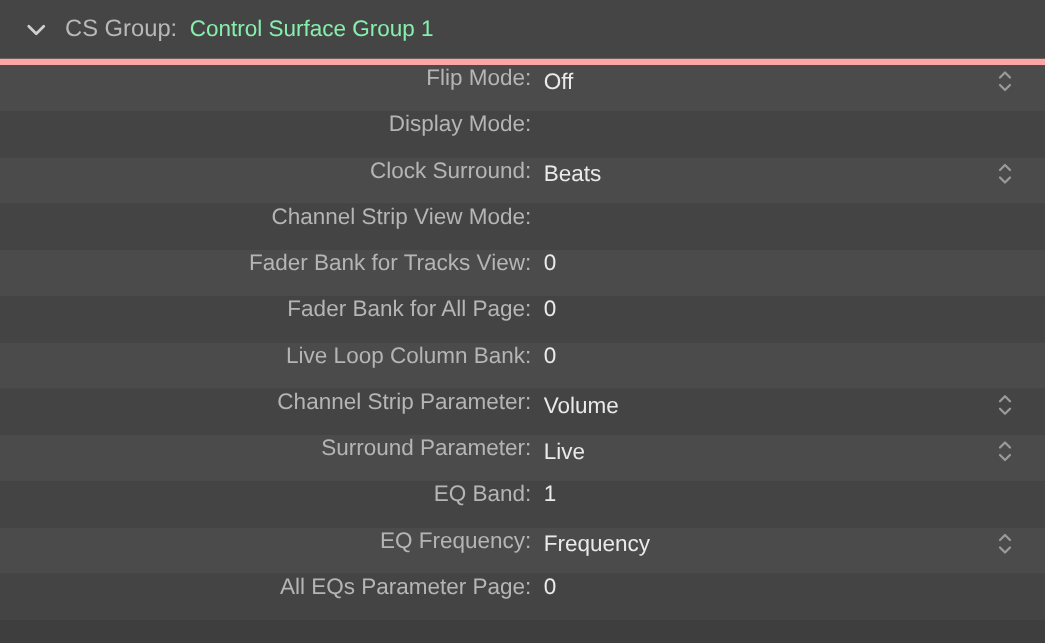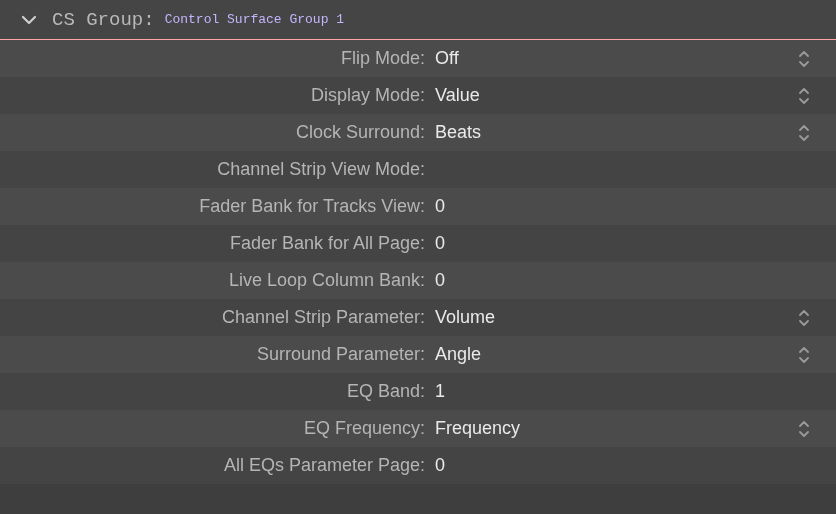--- a/index.html
+++ b/index.html
@@ -4,55 +4,54 @@
 <style>
   * { margin: 0; padding: 0; box-sizing: border-box; }
   html, body {
     width: 836px;
     height: 514px;
     font-family: -apple-system, "Helvetica Neue", Arial, sans-serif;
     background: #3e3e3e;
     overflow: hidden;
   }
   .header {
-    height: 40px;
+    height: 52px;
     background: #454545;
     display: flex;
     align-items: center;
     padding-left: 20px;
-    border-bottom: 1px solid #fca5a5;
-    font-family: Liberation Mono, monospace;
+    border-bottom: 5px solid #fca5a5;
   }
   .chevron {
     width: 18px;
     height: 18px;
     margin-right: 14px;
     display: flex;
     align-items: center;
     justify-content: center;
   }
   .chevron svg { display: block; }
   .header-label {
     color: #b8b8b8;
     font-size: 19px;
     font-weight: 400;
     margin-right: 10px;
   }
   .header-value {
-    color: #c4b5fd;
-    font-size: 13px;
+    color: #86efac;
+    font-size: 18px;
     font-weight: 500;
   }
   .rows {
     width: 100%;
   }
   .row {
     height: 37px;
     display: flex;
-    align-items: center;
+    align-items: flex-start;
   }
   .row:nth-child(odd)  { background: #4b4b4b; }
   .row:nth-child(even) { background: #444444; }
   .label {
     width: 420px;
     text-align: right;
     color: #b5b5b5;
     font-size: 18px;
     padding-right: 0;
   }
@@ -106,29 +105,20 @@
 <svg width="14" height="20" viewBox="0 0 14 20">
   <path d="M3 7 L7 3 L11 7" fill="none" stroke="#9a9a9a" stroke-width="1.8" stroke-linecap="round" stroke-linejoin="round"></path>
   <path d="M3 13 L7 17 L11 13" fill="none" stroke="#9a9a9a" stroke-width="1.8" stroke-linecap="round" stroke-linejoin="round"></path>
 </svg>
         </span>
       </div>
     </div>
     <div class="row">
       <div class="label">Display Mode</div>
       <div class="colon">:</div>
-      <div class="value">
-        <span class="value-text">Value</span>
-        <span class="stepper">
-<svg width="14" height="20" viewBox="0 0 14 20">
-  <path d="M3 7 L7 3 L11 7" fill="none" stroke="#9a9a9a" stroke-width="1.8" stroke-linecap="round" stroke-linejoin="round"></path>
-  <path d="M3 13 L7 17 L11 13" fill="none" stroke="#9a9a9a" stroke-width="1.8" stroke-linecap="round" stroke-linejoin="round"></path>
-</svg>
-        </span>
-      </div>
     </div>
     <div class="row">
       <div class="label">Clock Surround</div>
       <div class="colon">:</div>
       <div class="value">
         <span class="value-text">Beats</span>
         <span class="stepper">
 <svg width="14" height="20" viewBox="0 0 14 20">
   <path d="M3 7 L7 3 L11 7" fill="none" stroke="#9a9a9a" stroke-width="1.8" stroke-linecap="round" stroke-linejoin="round"></path>
   <path d="M3 13 L7 17 L11 13" fill="none" stroke="#9a9a9a" stroke-width="1.8" stroke-linecap="round" stroke-linejoin="round"></path>
@@ -171,21 +161,21 @@
   <path d="M3 7 L7 3 L11 7" fill="none" stroke="#9a9a9a" stroke-width="1.8" stroke-linecap="round" stroke-linejoin="round"></path>
   <path d="M3 13 L7 17 L11 13" fill="none" stroke="#9a9a9a" stroke-width="1.8" stroke-linecap="round" stroke-linejoin="round"></path>
 </svg>
         </span>
       </div>
     </div>
     <div class="row">
       <div class="label">Surround Parameter</div>
       <div class="colon">:</div>
       <div class="value">
-        <span class="value-text">Angle</span>
+        <span class="value-text">Live</span>
         <span class="stepper">
 <svg width="14" height="20" viewBox="0 0 14 20">
   <path d="M3 7 L7 3 L11 7" fill="none" stroke="#9a9a9a" stroke-width="1.8" stroke-linecap="round" stroke-linejoin="round"></path>
   <path d="M3 13 L7 17 L11 13" fill="none" stroke="#9a9a9a" stroke-width="1.8" stroke-linecap="round" stroke-linejoin="round"></path>
 </svg>
         </span>
       </div>
     </div>
     <div class="row">
       <div class="label">EQ Band</div>

